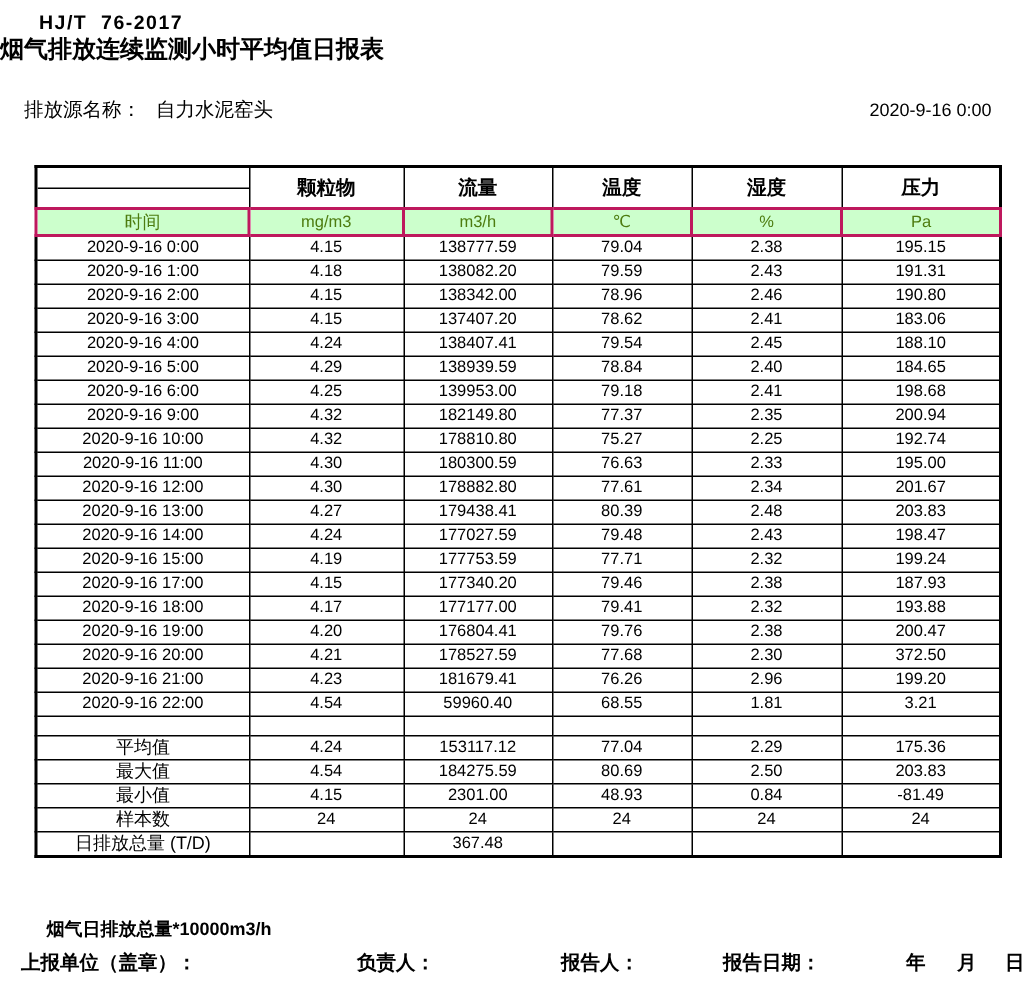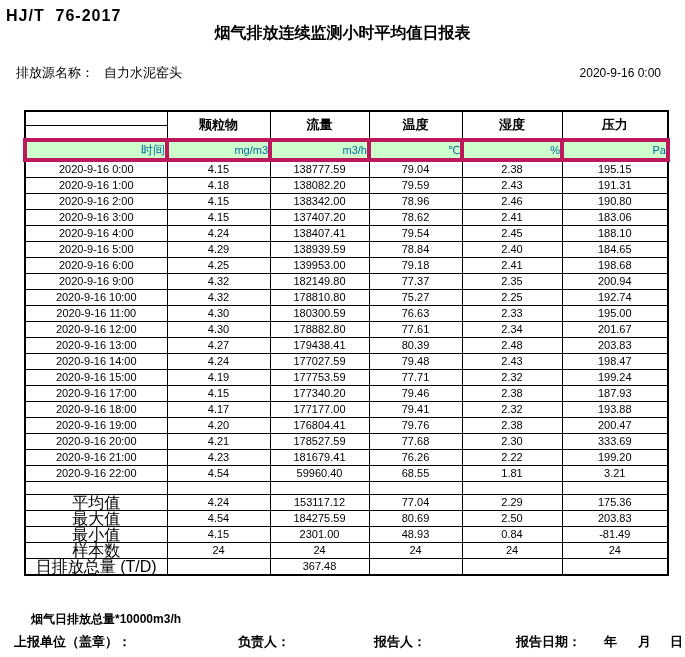--- a/index.html
+++ b/index.html
@@ -3,49 +3,48 @@
 <meta charset="utf-8">
 <style>
   html, body { margin: 0; padding: 0; }
   body {
     width: 685px; height: 657px; position: relative;
     background: #ffffff; color: #000;
     font-family: "Liberation Sans", "DejaVu Sans", sans-serif;
     overflow: hidden;
   }
   .abs { position: absolute; }
-  .std { left: 6px; top: 7px; font-size: 16px; font-weight: bold; letter-spacing: 1px; white-space: pre; }
-  .title { left: 0; top: 23px; width: 100%; text-align: center; font-size: 16px; font-weight: bold; }
+  .std { left: 26px; top: 7px; font-size: 13px; font-weight: bold; letter-spacing: 1px; white-space: pre; }
+  .title { left: 0; top: 23px; width: 100%; font-size: 16px; font-weight: bold; }
   .source-line { left: 16px; top: 64px; font-size: 13px; font-weight: normal; display: flex; }
   .source-value { margin-left: 10px; }
   .datetime { right: 24px; top: 66px; font-size: 12px; }
 
   table.report {
     position: absolute; left: 23px; top: 110px;
     border-collapse: collapse; table-layout: fixed;
     width: 643px; border: 2px solid #000;
     font-size: 11px;
   }
   table.report td {
     border: 1px solid #000; text-align: center; padding: 0;
     height: 15px; line-height: 15px; white-space: nowrap; overflow: hidden;
   }
   tr.head-row td { height: 26px; line-height: 26px; font-size: 13px; font-weight: bold; }
   td.corner { position: relative; }
   .corner-line { position: absolute; left: 0; right: 0; top: 50%; border-top: 1px solid #000; }
   tr.green-row td {
     height: 16px; line-height: 16px;
-    background: #ccffcc; color: #0369a1;
-    border: 4px solid #be185d;
+    background: #ccffcc; color: #4d7c0f;
+    border: 2px solid #be185d;
     font-size: 11px;
-    text-align: right;
   }
   tr.green-row td.time-h { font-size: 12px; }
   tr.spacer-row td { height: 12px; }
-  tbody.summary td.label-cell { font-size: 16px; }
+  tbody.summary td.label-cell { font-size: 12px; }
   .note { left: 31px; top: 611px; font-size: 12px; font-weight: bold; }
   .sig { top: 633px; font-size: 13px; font-weight: bold; white-space: nowrap; }
 </style>
 </head>
 <body>
 
 <div class="abs std">HJ/T  76-2017</div>
 <div class="abs title">烟气排放连续监测小时平均值日报表</div>
 
 <div class="abs source-line">
@@ -240,29 +239,29 @@
         <td>2.38</td>
         <td>200.47</td>
       </tr>
 
       <tr>
         <td>2020-9-16 20:00</td>
         <td>4.21</td>
         <td>178527.59</td>
         <td>77.68</td>
         <td>2.30</td>
-        <td>333.69</td>
+        <td>372.50</td>
       </tr>
 
       <tr>
         <td>2020-9-16 21:00</td>
         <td>4.23</td>
         <td>181679.41</td>
         <td>76.26</td>
-        <td>2.22</td>
+        <td>2.96</td>
         <td>199.20</td>
       </tr>
 
       <tr>
         <td>2020-9-16 22:00</td>
         <td>4.54</td>
         <td>59960.40</td>
         <td>68.55</td>
         <td>1.81</td>
         <td>3.21</td>
@@ -326,16 +325,16 @@
         <td></td>
       </tr>
     </tbody>
 </table>
 
 <div class="abs note">烟气日排放总量*10000m3/h</div>
 
 <div class="abs sig" style="left:14px">上报单位（盖章）：</div>
 <div class="abs sig" style="left:238px">负责人：</div>
 <div class="abs sig" style="left:374px">报告人：</div>
-<div class="abs sig" style="left:516px">报告日期：</div>
+<div class="abs sig" style="left:482px">报告日期：</div>
 <div class="abs sig" style="left:604px">年</div>
 <div class="abs sig" style="left:638px">月</div>
 <div class="abs sig" style="left:670px">日</div>
 
 </body></html>

